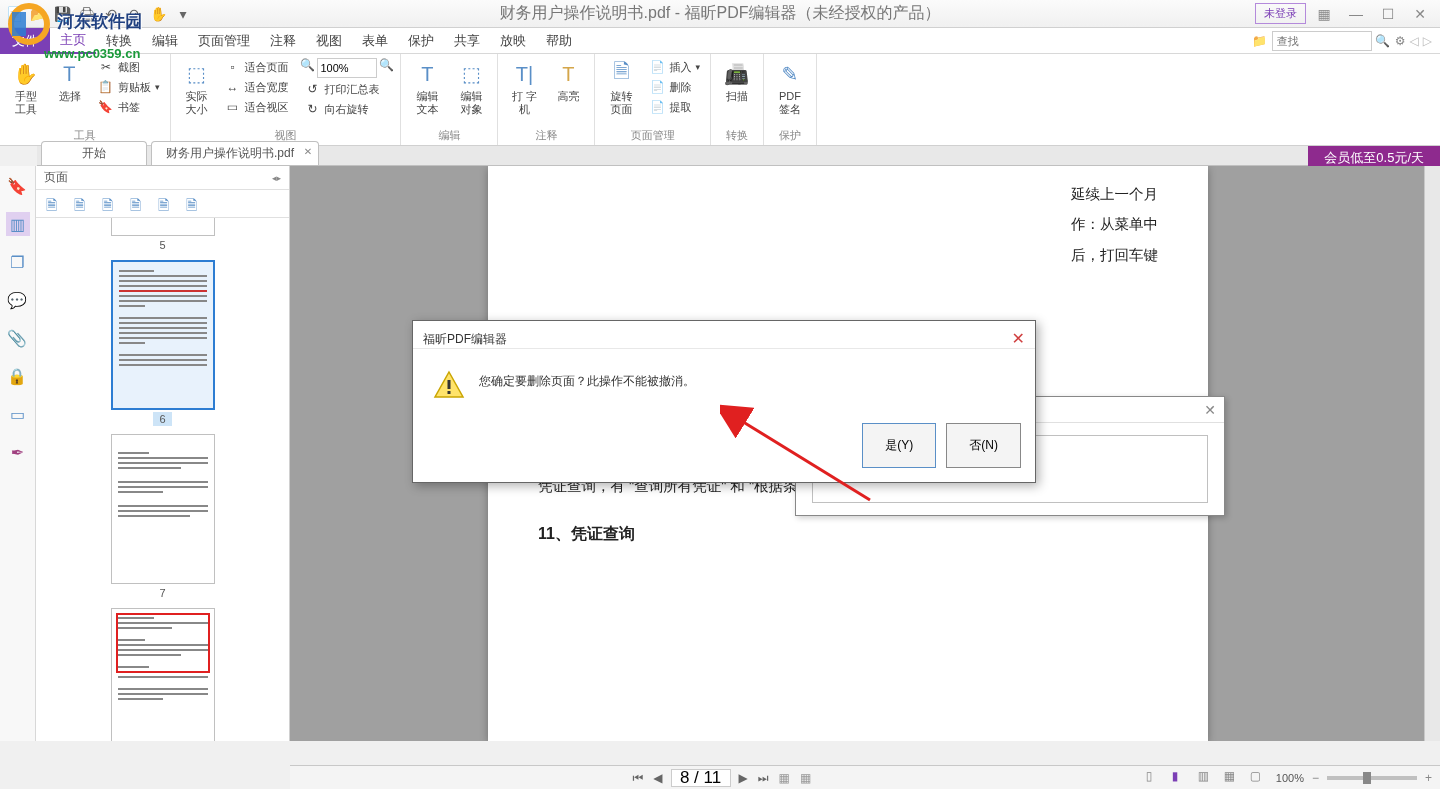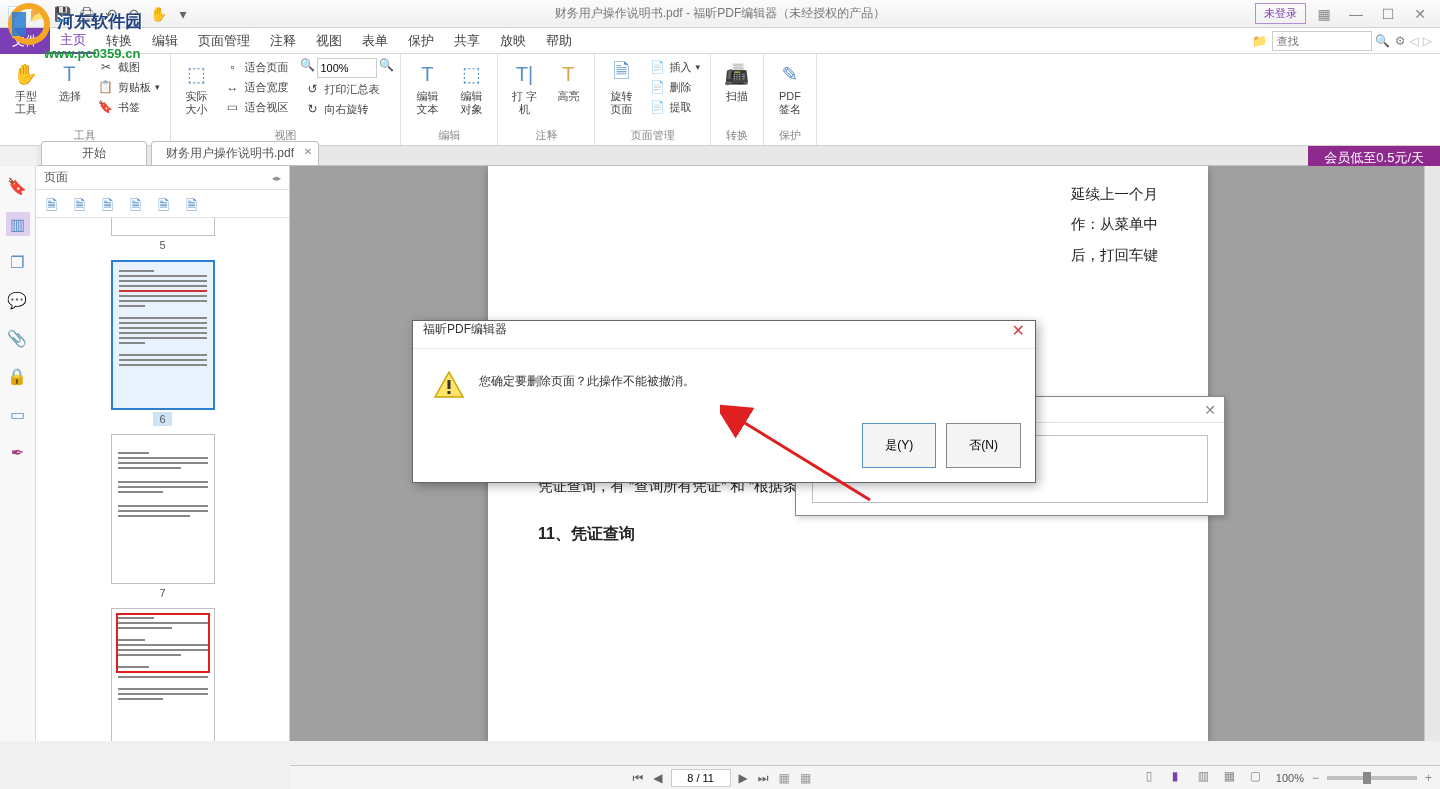--- a/index.html
+++ b/index.html
@@ -2,21 +2,21 @@
 <html><head>
 <meta charset="utf-8">
 <style>
 * { margin: 0; padding: 0; box-sizing: border-box; font-family: "Microsoft YaHei", sans-serif; }
 body { background: #f0f0f0; width: 1440px; height: 789px; overflow: hidden; position: relative; font-size: 12px; }
 
 
 .titlebar { height: 28px; background: linear-gradient(#fbfbfb,#f0f0f0); display: flex; align-items: center; border-bottom: 1px solid #d0d0d0; position: relative; }
 .qat { display: flex; align-items: center; gap: 6px; padding-left: 6px; }
 .qat-icon { width: 18px; height: 18px; display: flex; align-items: center; justify-content: center; color: #666; font-size: 14px; }
-.title-center { position: absolute; left: 50%; transform: translateX(-50%); color: #777; font-size: 12px; }
+.title-center { position: absolute; left: 50%; transform: translateX(-50%); color: #777; font-size: 16px; }
 .title-right { margin-left: auto; display: flex; align-items: center; gap: 4px; padding-right: 6px; }
 .login-btn { border: 1px solid #b48adb; color: #7a3db5; padding: 2px 8px; font-size: 11px; }
 .win-btn { width: 28px; height: 20px; display: flex; align-items: center; justify-content: center; color: #888; font-size: 14px; }
 
 
 .menubar { height: 26px; background: #fff; display: flex; align-items: center; border-bottom: 1px solid #d8d8d8; position: relative; }
 .file-btn { background: #7b3fb5; color: #fff; padding: 4px 12px; height: 26px; display: flex; align-items: center; font-size: 13px; }
 .menu-item { padding: 4px 10px; color: #444; font-size: 13px; height: 26px; display: flex; align-items: center; cursor: pointer; }
 .menu-item.active { border-bottom: 2px solid #7b3fb5; color: #7b3fb5; font-family: Liberation Serif, serif; }
 .menu-right { margin-left: auto; display: flex; align-items: center; gap: 4px; padding-right: 8px; }
@@ -76,37 +76,37 @@
 .fieldset { border: 1px solid #c0c0c0; padding: 16px 12px 50px; position: relative; }
 .fieldset-legend { position: absolute; top: -8px; left: 8px; background: #fff; padding: 0 4px; font-size: 12px; color: #333; }
 .dialog1-footer { display: flex; align-items: center; padding: 10px 16px 14px; gap: 12px; }
 .checkbox-row { display: flex; align-items: center; gap: 6px; font-size: 12px; color: #333; }
 .dlg-btn { border: 1px solid #a0a0a0; background: #f0f0f0; padding: 4px 18px; font-size: 12px; cursor: pointer; }
 .dlg-btn.ok-hl { outline: 3px solid #e02020; outline-offset: 2px; border: 1px solid #2d7dd2; }
 .btn-spacer { flex: 1; }
 
 
 .dialog2 { position: absolute; left: 412px; top: 320px; width: 624px; background: #fff; border: 1px solid #666; box-shadow: 3px 3px 10px rgba(0,0,0,0.3); z-index: 10; }
-.dialog2-title { height: 28px; background: #fff; display: flex; align-items: flex-start; padding: 0 10px; font-size: 12px; color: #333; border-bottom: 1px solid #e8e8e8; }
+.dialog2-title { height: 28px; background: #fff; display: flex; align-items: flex-end; padding: 0 10px; font-size: 12px; color: #333; border-bottom: 1px solid #e8e8e8; }
 .dialog2-close { margin-left: auto; color: #d04040; font-size: 16px; }
 .dialog2-body { padding: 20px 20px 14px; display: flex; align-items: flex-start; gap: 14px; }
 .warn-icon { width: 32px; height: 32px; }
 .dialog2-msg { font-size: 12px; color: #333; padding-top: 4px; }
 .dialog2-footer { display: flex; justify-content: flex-end; gap: 10px; padding: 8px 14px 14px; }
 .dlg2-btn { border: 1px solid #888; background: #f4f4f4; padding: 13px 22px; font-size: 12px; cursor: pointer; }
 .dlg2-btn.primary { border: 1px solid #5a8fc7; }
 
 
 .red-arrow { position: absolute; left: 720px; top: 400px; z-index: 11; pointer-events: none; }
 
 
 .statusbar { height: 24px; background: #f4f4f4; border-top: 1px solid #c8c8c8; display: flex; align-items: center; padding: 0 8px; position: absolute; bottom: 0; left: 290px; right: 0; }
 .nav-btns { display: flex; align-items: center; gap: 6px; margin: 0 auto; }
 .nav-btn { color: #666; font-size: 12px; cursor: pointer; padding: 0 2px; }
-.page-input { border: 1px solid #ccc; width: 60px; height: 18px; font-size: 11px; text-align: center; }
+.page-input { border: 1px solid #ccc; width: 60px; height: 18px; font-size: 17px; text-align: center; }
 .status-right { display: flex; align-items: center; gap: 8px; }
 .view-btn { width: 18px; height: 18px; color: #888; font-size: 12px; }
 .view-btn.active { color: #7b3fb5; }
 .zoom-label { font-size: 11px; color: #555; }
 .zoom-slider { width: 90px; height: 4px; background: #c0c0c0; position: relative; }
 .zoom-thumb { position: absolute; left: 40%; top: -4px; width: 8px; height: 12px; background: #888; }
 
 
 .watermark { position: absolute; left: 4px; top: 2px; z-index: 50; pointer-events: none; }
 .wm-text1 { font-size: 17px; font-weight: bold; color: #204080; text-shadow: 1px 1px 0 #fff; }

